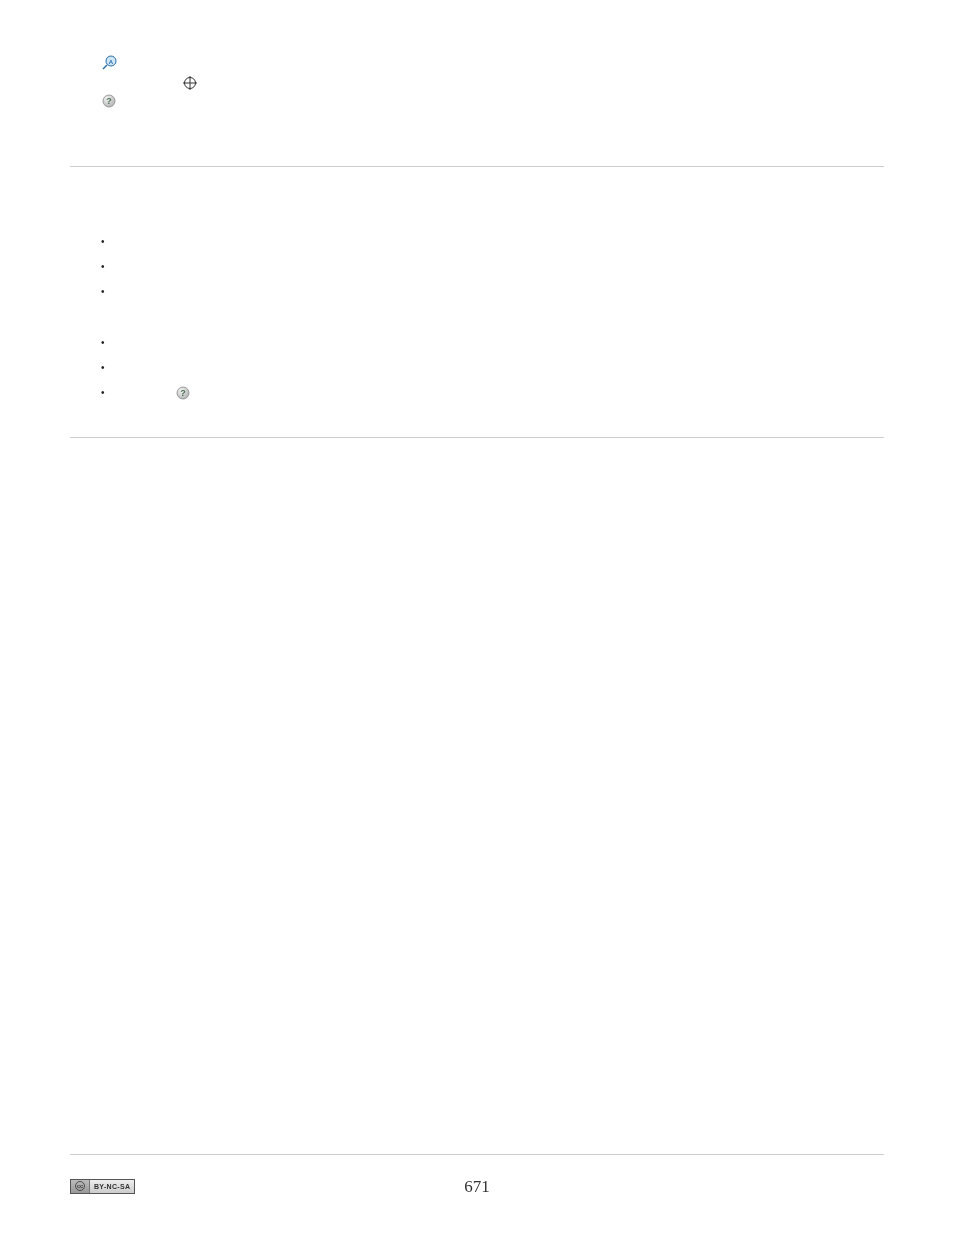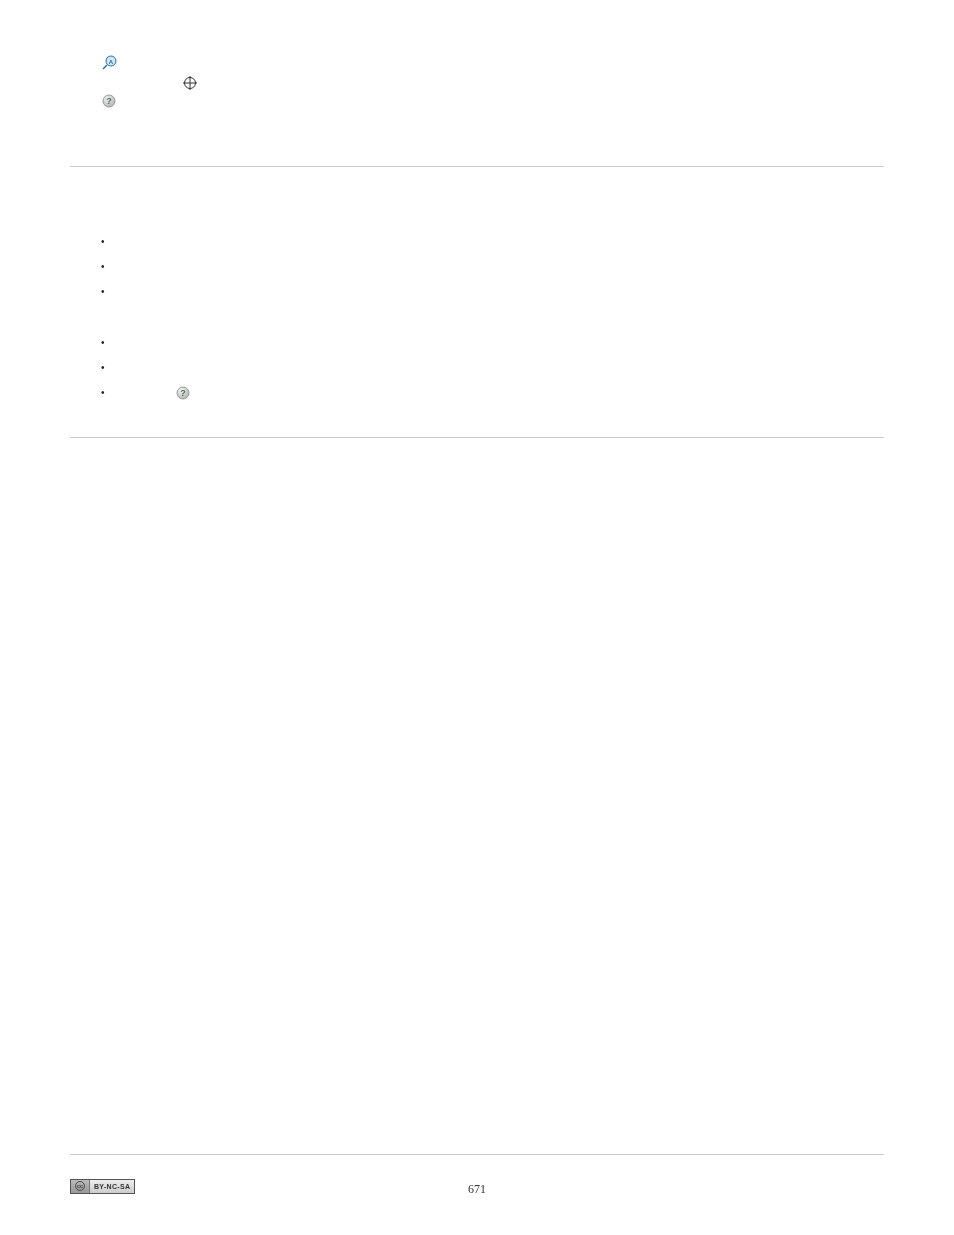--- a/index.html
+++ b/index.html
@@ -107,21 +107,21 @@
     letter-spacing: 0.3px;
     font-weight: bold;
     font-size: 7px;
   }
   .page-number {
     position: absolute;
     bottom: 38px;
     left: 0;
     right: 0;
     text-align: center;
-    font-size: 12px;
+    font-size: 17px;
     color: #333;
     font-family: "Times New Roman", serif;
   }
 </style>
 </head>
 <body>
 
 <div class="page">
 
   <div class="top-icons">

